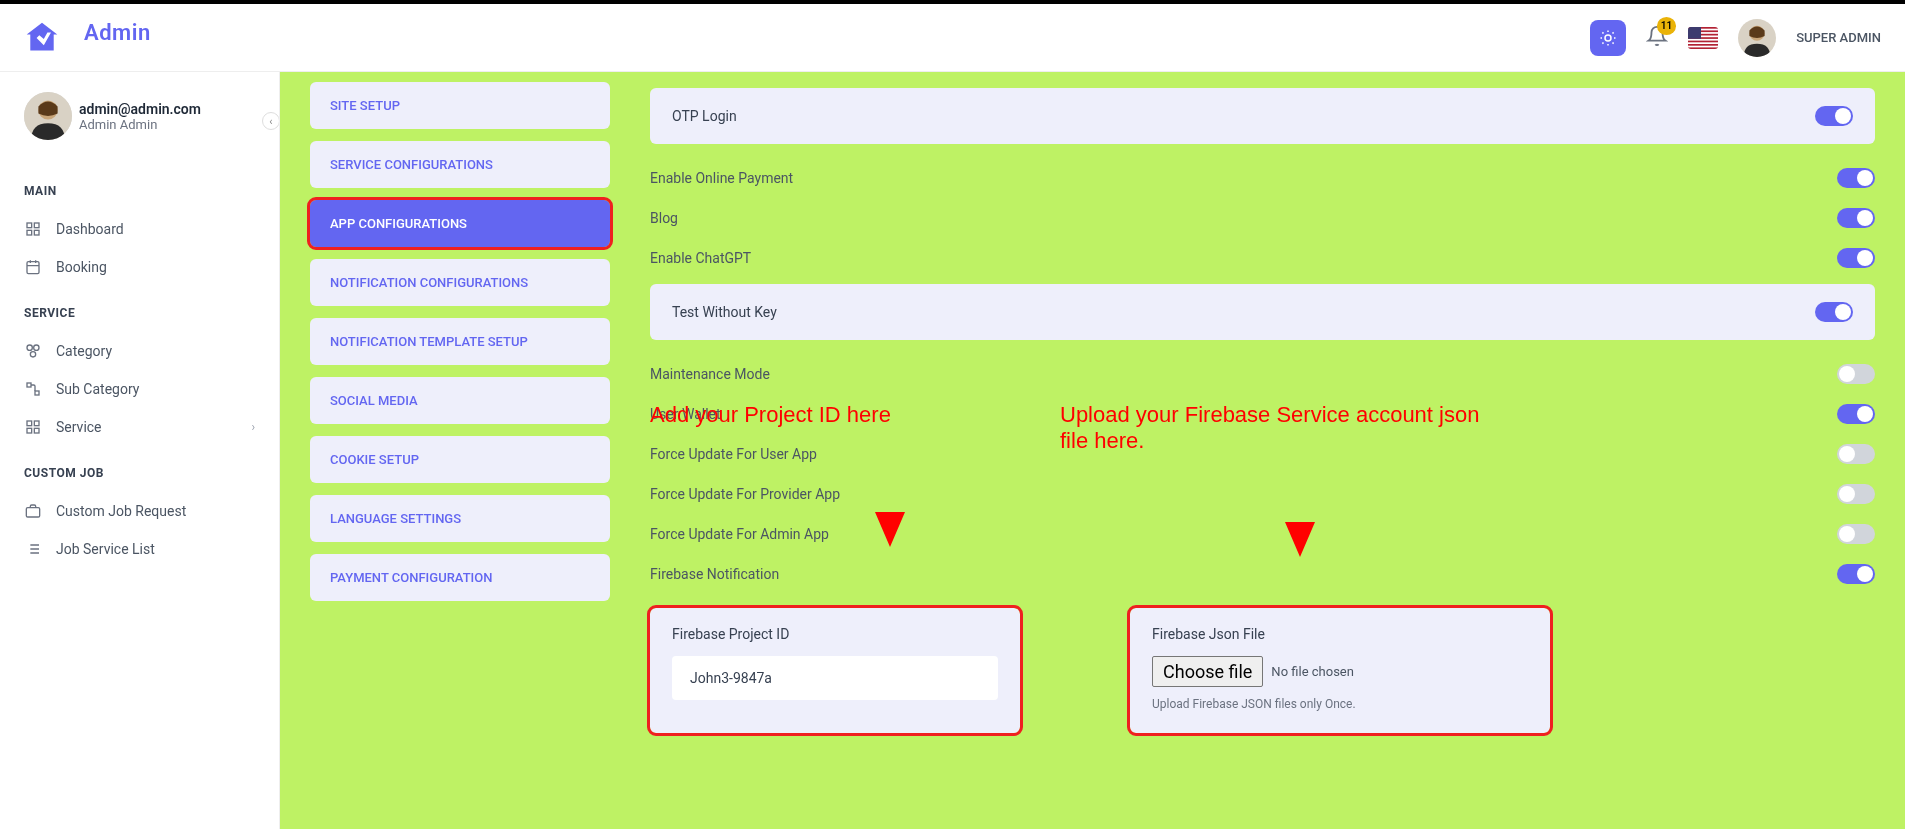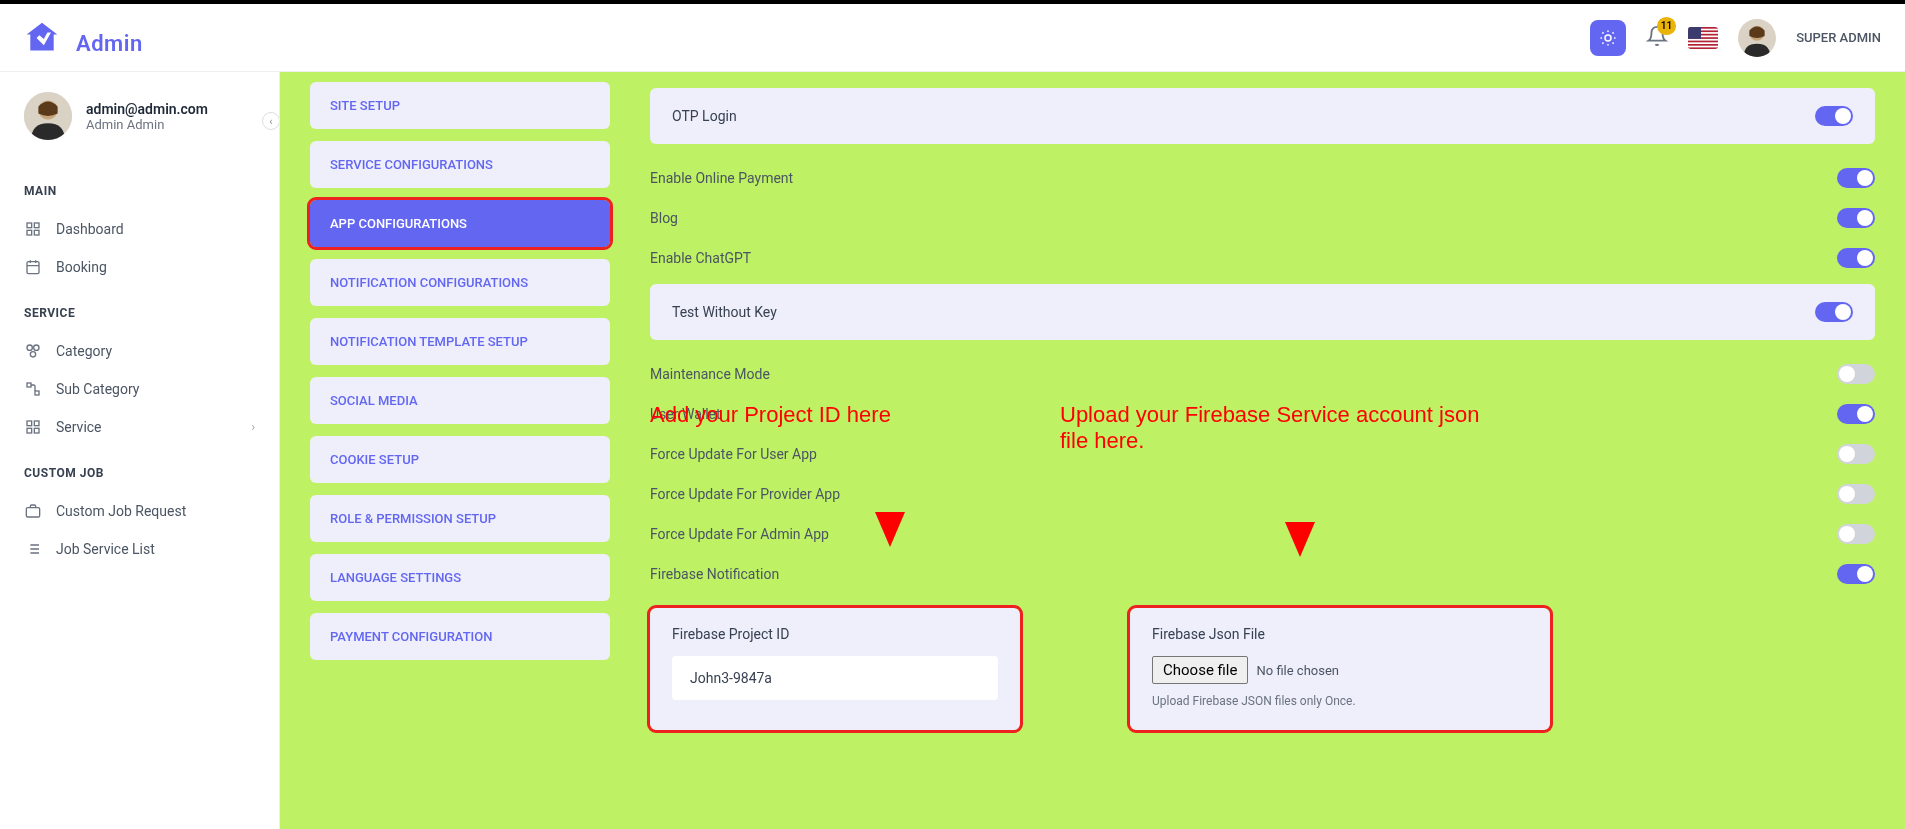--- a/index.html
+++ b/index.html
@@ -1,33 +1,33 @@
 <!DOCTYPE html>
 <html><head>
 <meta charset="utf-8">
 <style>
 * { margin:0; padding:0; box-sizing:border-box; font-family:-apple-system,BlinkMacSystemFont,"Segoe UI",Roboto,sans-serif; }
 body { background:#fff; width:1905px; height:829px; overflow:hidden; position:relative; }
 .topbar-black { height:4px; background:#000; }
 .header { height:68px; display:flex; align-items:center; justify-content:space-between; padding:0 24px; border-bottom:1px solid #eee; }
-.header-left { display:flex; align-items:flex-end; gap:16px; }
+.header-left { display:flex; align-items:flex-start; gap:24px; }
 .logo { width:36px; height:36px; display:flex; align-items:center; justify-content:center; }
 .logo svg { width:36px; height:36px; }
 .app-title { font-size:22px; font-weight:600; color:#6366f1; letter-spacing:0.5px; }
 .header-right { display:flex; align-items:center; gap:20px; }
 .theme-btn { width:36px; height:36px; background:#6366f1; border-radius:8px; display:flex; align-items:center; justify-content:center; cursor:pointer; }
 .bell-wrap { position:relative; cursor:pointer; }
 .bell-badge { position:absolute; top:-8px; right:-8px; background:#eab308; color:#000; font-size:10px; font-weight:600; border-radius:50%; min-width:18px; height:18px; display:flex; align-items:center; justify-content:center; padding:0 4px; }
 .flag { width:30px; height:22px; border-radius:3px; overflow:hidden; cursor:pointer; }
 .avatar-sm { width:38px; height:38px; border-radius:50%; overflow:hidden; cursor:pointer; }
 .user-label { font-size:13px; color:#4b5563; font-weight:500; }
 .layout { display:flex; height:calc(100% - 72px); }
 .sidebar { width:280px; border-right:1px solid #eee; padding:20px 0; overflow-y:auto; position:relative; }
 .sidebar-collapse { position:absolute; right:-1px; top:40px; width:18px; height:18px; background:#fff; border:1px solid #ddd; border-radius:50%; display:flex; align-items:center; justify-content:center; cursor:pointer; font-size:11px; color:#888; }
-.user-block { display:flex; align-items:center; gap:14px; padding:0 24px 24px; }
+.user-block { display:flex; align-items:center; gap:7px; padding:0 24px 24px; }
 .avatar-lg { width:48px; height:48px; border-radius:50%; overflow:hidden; background:#ddd; }
 .user-email { font-size:14px; font-weight:600; color:#1f2937; }
 .user-name { font-size:13px; color:#6b7280; }
 .nav-section { padding:0 24px; margin-top:20px; }
 .nav-heading { font-size:12px; font-weight:700; color:#374151; letter-spacing:0.5px; margin-bottom:12px; }
 .nav-item { display:flex; align-items:center; gap:14px; padding:10px 24px; font-size:14px; color:#4b5563; cursor:pointer; }
 .nav-icon { width:18px; height:18px; display:flex; align-items:center; justify-content:center; color:#6b7280; }
 .nav-item .chev { margin-left:auto; color:#9ca3af; font-size:12px; }
 .main { flex:1; background:#bef264; display:flex; padding:10px 30px 0 30px; gap:40px; overflow:hidden; }
 .settings-nav { width:300px; display:flex; flex-direction:column; gap:12px; }
@@ -45,21 +45,21 @@
 .toggle.off .knob { left:2px; }
 .annot { position:absolute; color:#ff0000; font-size:22px; pointer-events:none; z-index:5; font-family:Arial,sans-serif; }
 .arrow { position:absolute; pointer-events:none; z-index:5; }
 .firebase-panel { display:flex; gap:110px; margin-top:14px; }
 .fb-box { background:#eeeffb; border-radius:6px; padding:18px 22px 22px; outline:3px solid #ef2020; }
 .fb-box.left { width:370px; }
 .fb-box.right { width:420px; }
 .fb-label { font-size:14px; color:#374151; margin-bottom:14px; }
 .fb-input { width:100%; background:#fff; border:none; border-radius:4px; padding:14px 18px; font-size:14px; color:#374151; }
 .file-row { display:flex; align-items:center; gap:8px; }
-.choose-btn { background:#efefef; border:1px solid #767676; padding:4px 10px; font-size:15px; cursor:pointer; border-radius:2px; }
+.choose-btn { background:#efefef; border:1px solid #767676; padding:4px 10px; font-size:18px; cursor:pointer; border-radius:2px; }
 .file-status { font-size:13px; color:#4b5563; }
 .file-hint { font-size:12px; color:#6b7280; margin-top:10px; }
 .avatar-svg { width:100%; height:100%; }
 </style>
 </head>
 <body>
 
 <div class="topbar-black"></div>
 
 <div class="header">
@@ -212,21 +212,20 @@
 
   <div class="main">
     <div class="settings-nav">
       <div class="snav-item">SITE SETUP</div>
       <div class="snav-item">SERVICE CONFIGURATIONS</div>
       <div class="snav-item active">APP CONFIGURATIONS</div>
       <div class="snav-item">NOTIFICATION CONFIGURATIONS</div>
       <div class="snav-item">NOTIFICATION TEMPLATE SETUP</div>
       <div class="snav-item">SOCIAL MEDIA</div>
       <div class="snav-item">COOKIE SETUP</div>
-      <div class="snav-item">ROLE &amp; PERMISSION SETUP</div>
       <div class="snav-item">LANGUAGE SETTINGS</div>
       <div class="snav-item">PAYMENT CONFIGURATION</div>
     </div>
 
     <div class="content">
       <div class="toggle-row boxed">
         <span class="toggle-label">OTP Login</span>
         <div class="toggle on">
             <div class="knob"></div>
           </div>

